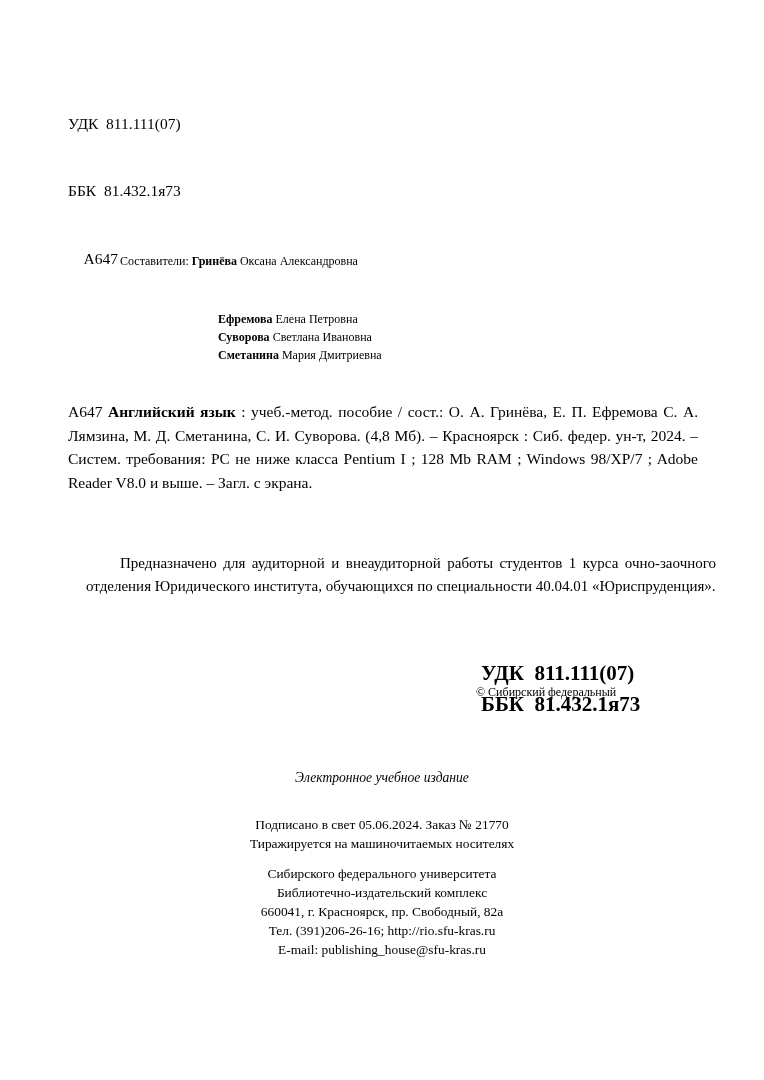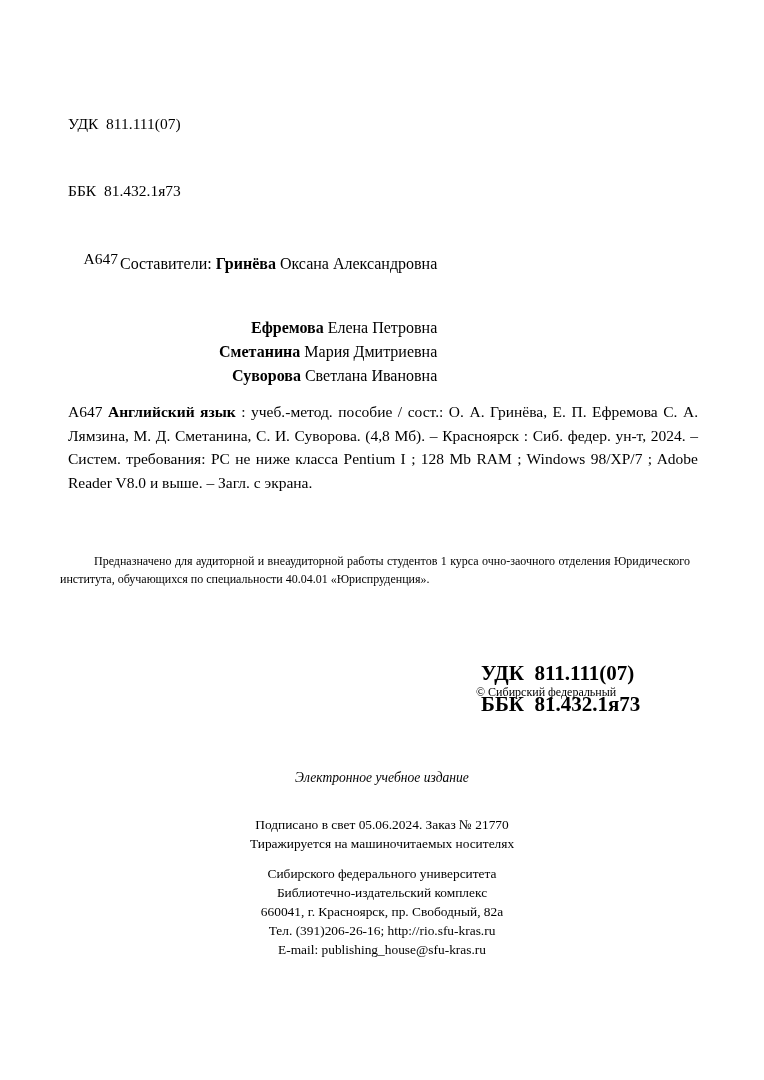--- a/index.html
+++ b/index.html
@@ -34,23 +34,22 @@
   .codes .row {
     display: block;
     white-space: pre;
   }
 
   
   .compilers {
     position: absolute;
     left: 120px;
     top: 252px;
-    font-size: 16px;
+    font-size: 12px;
     line-height: 1.5;
-    text-align: right;
   }
   .compilers .line {
     white-space: nowrap;
   }
   .compilers .lead {
     font-weight: normal;
   }
   .compilers .surname {
     font-weight: bold;
   }
@@ -68,24 +67,24 @@
   .bib .code {
     font-weight: normal;
   }
   .bib .title {
     font-weight: bold;
   }
 
   
   .annotation {
     position: absolute;
-    left: 60px;
+    left: 86px;
     top: 552px;
     width: 630px;
-    font-size: 12px;
+    font-size: 15px;
     line-height: 1.5;
     text-align: justify;
     text-indent: 34px;
   }
 
   
   .codes-repeat {
     position: absolute;
     left: 460px;
     top: 628px;
@@ -133,22 +132,22 @@
 
   <div class="codes">
     <span class="row"><span>УДК</span>  <span>811.111(07)</span></span>
     <span class="row"><span>ББК</span>  <span>81.432.1я73</span></span>
     <span class="row">    <span>А647</span></span>
   </div>
 
   <div class="compilers">
     <div class="line"><span class="lead">Составители:</span> <span class="surname">Гринёва</span> <span>Оксана Александровна</span></div>
     <div class="line" style="padding-left:98px;margin-top:40px;"><span class="surname">Ефремова</span> <span>Елена Петровна</span></div>
+    <div class="line" style="padding-left:98px;"><span class="surname">Суворова</span> <span>Светлана Ивановна</span></div>
     <div class="line" style="padding-left:98px;"><span class="surname">Сметанина</span> <span>Мария Дмитриевна</span></div>
-    <div class="line" style="padding-left:98px;"><span class="surname">Суворова</span> <span>Светлана Ивановна</span></div>
   </div>
 
   <div class="bib">
     <span class="code">А647</span>&nbsp;<span class="title">Английский язык</span><span> : учеб.-метод. пособие / сост.: О. А. Гринёва, Е. П. Ефремова С. А. Лямзина, М. Д. Сметанина, С. И. Суворова. (4,8 Мб). – Красноярск : Сиб. федер. ун-т, 2024. – Систем. требования: PC не ниже класса Pentium I ; 128 Mb RAM ; Windows 98/XP/7 ; Adobe Reader V8.0 и выше. – Загл. с экрана.</span>
   </div>
 
   <div class="annotation">Предназначено для аудиторной и внеаудиторной работы студентов 1 курса очно-заочного отделения Юридического института, обучающихся по специальности 40.04.01 «Юриспруденция».</div>
 
   <div class="codes-repeat">
     <span class="row">УДК  811.111(07)</span>

